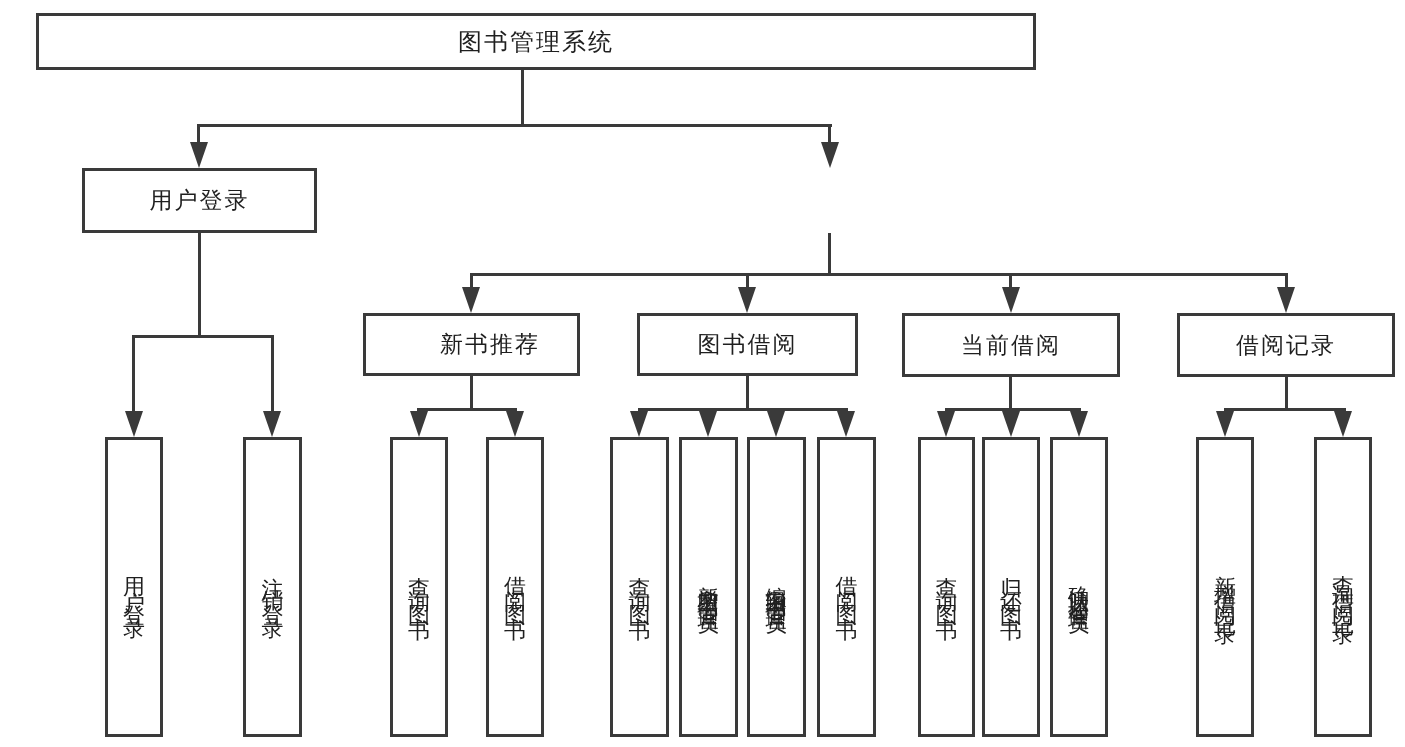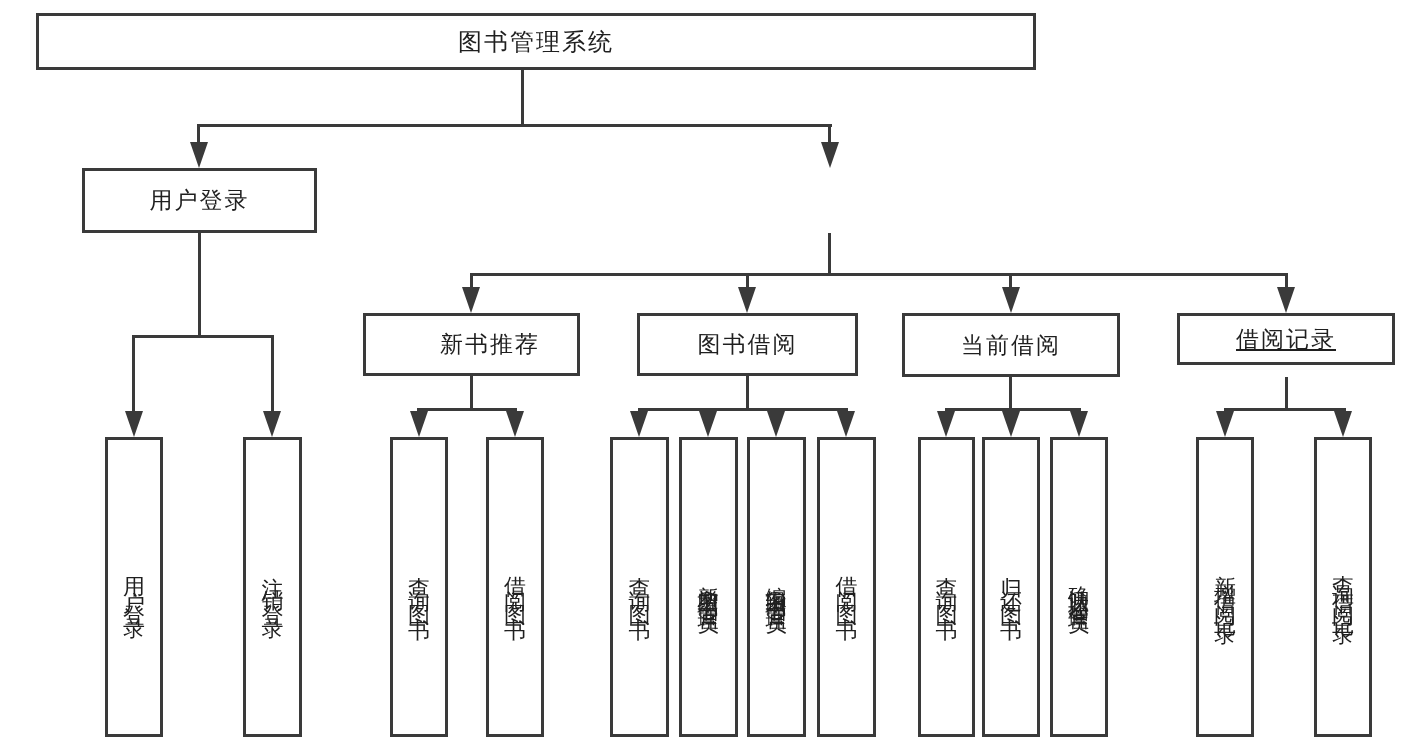--- a/index.html
+++ b/index.html
@@ -77,21 +77,21 @@
 
   <div class="node" style="left:363px; top:313px; width:217px; height:63px;padding-left:37px;">
     <span class="hlabel">新书推荐</span>
   </div>
   <div class="node" style="left:902px; top:313px; width:218px; height:64px;">
     <span class="hlabel">当前借阅</span>
   </div>
   <div class="node" style="left:637px; top:313px; width:221px; height:63px;">
     <span class="hlabel">图书借阅</span>
   </div>
-  <div class="node" style="left:1177px; top:313px; width:218px; height:52px;text-decoration:underline;">
+  <div class="node" style="left:1177px; top:313px; width:218px; height:64px;">
     <span class="hlabel">借阅记录</span>
   </div>
 
   <div class="node" style="left:105px; top:437px; width:58px; height:300px;">
     <span class="vtext">用户登录</span>
   </div>
   <div class="node" style="left:243px; top:437px; width:59px; height:300px;">
     <span class="vtext">注销登录</span>
   </div>
 

